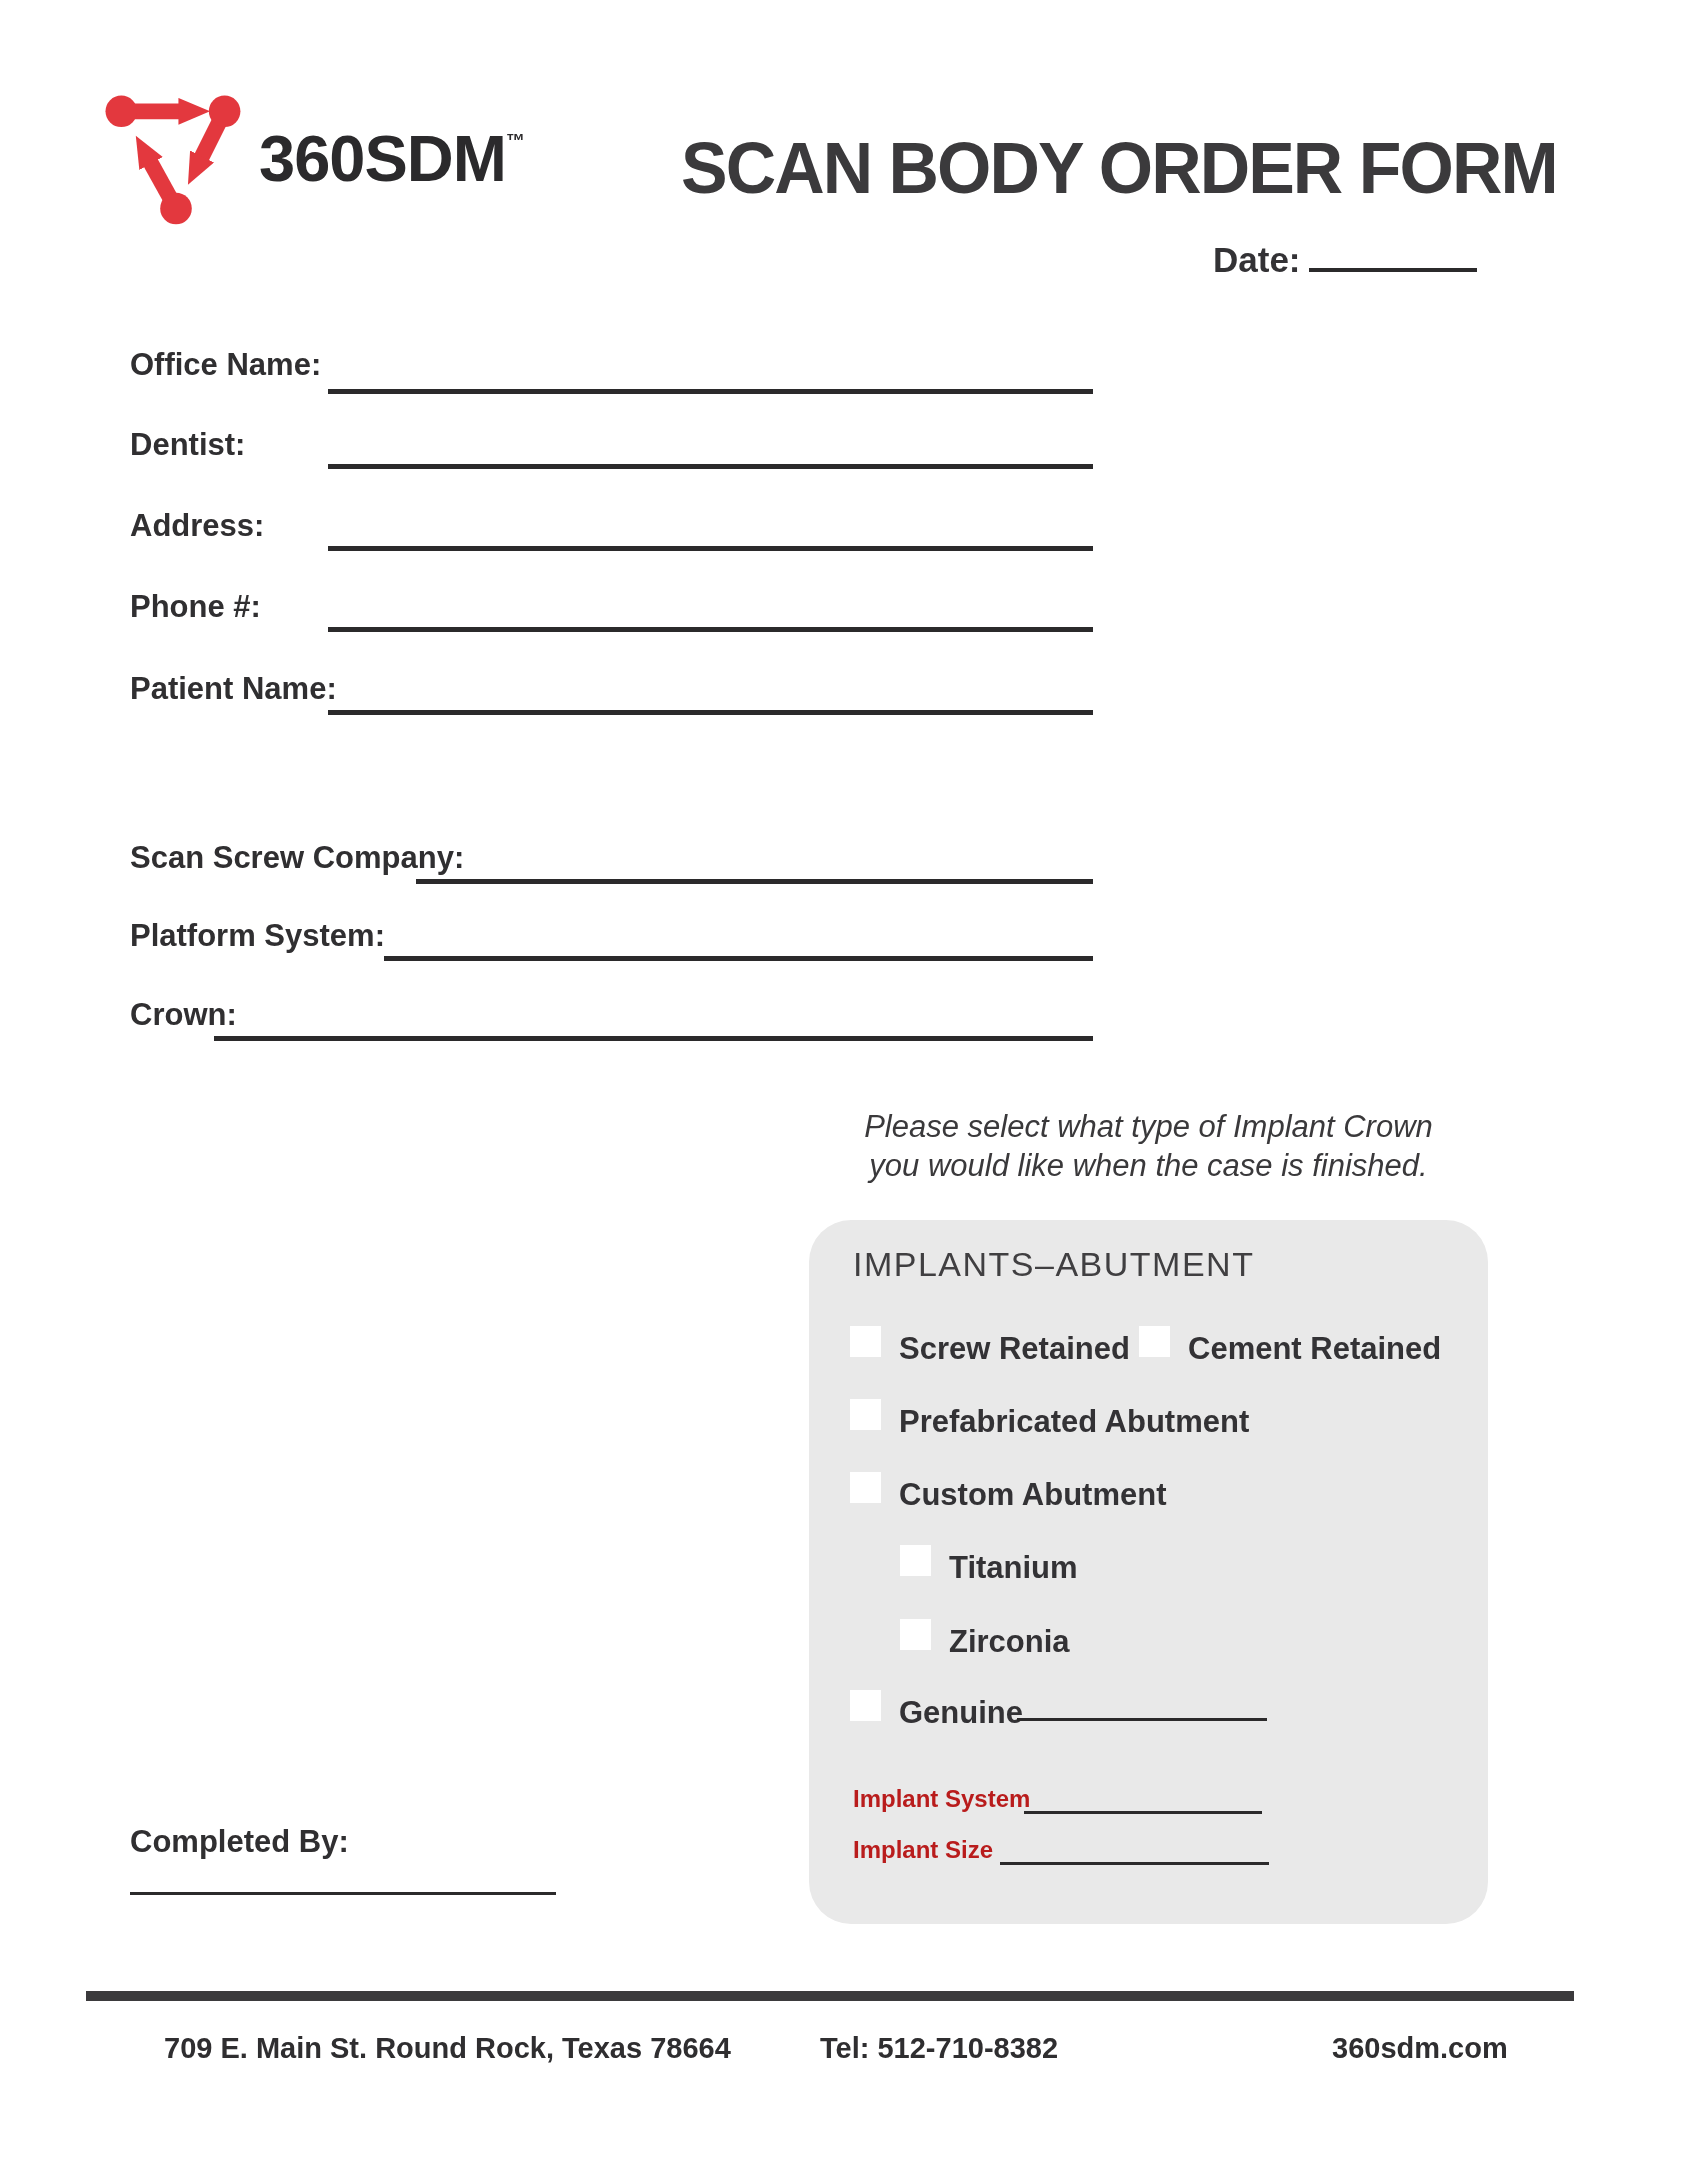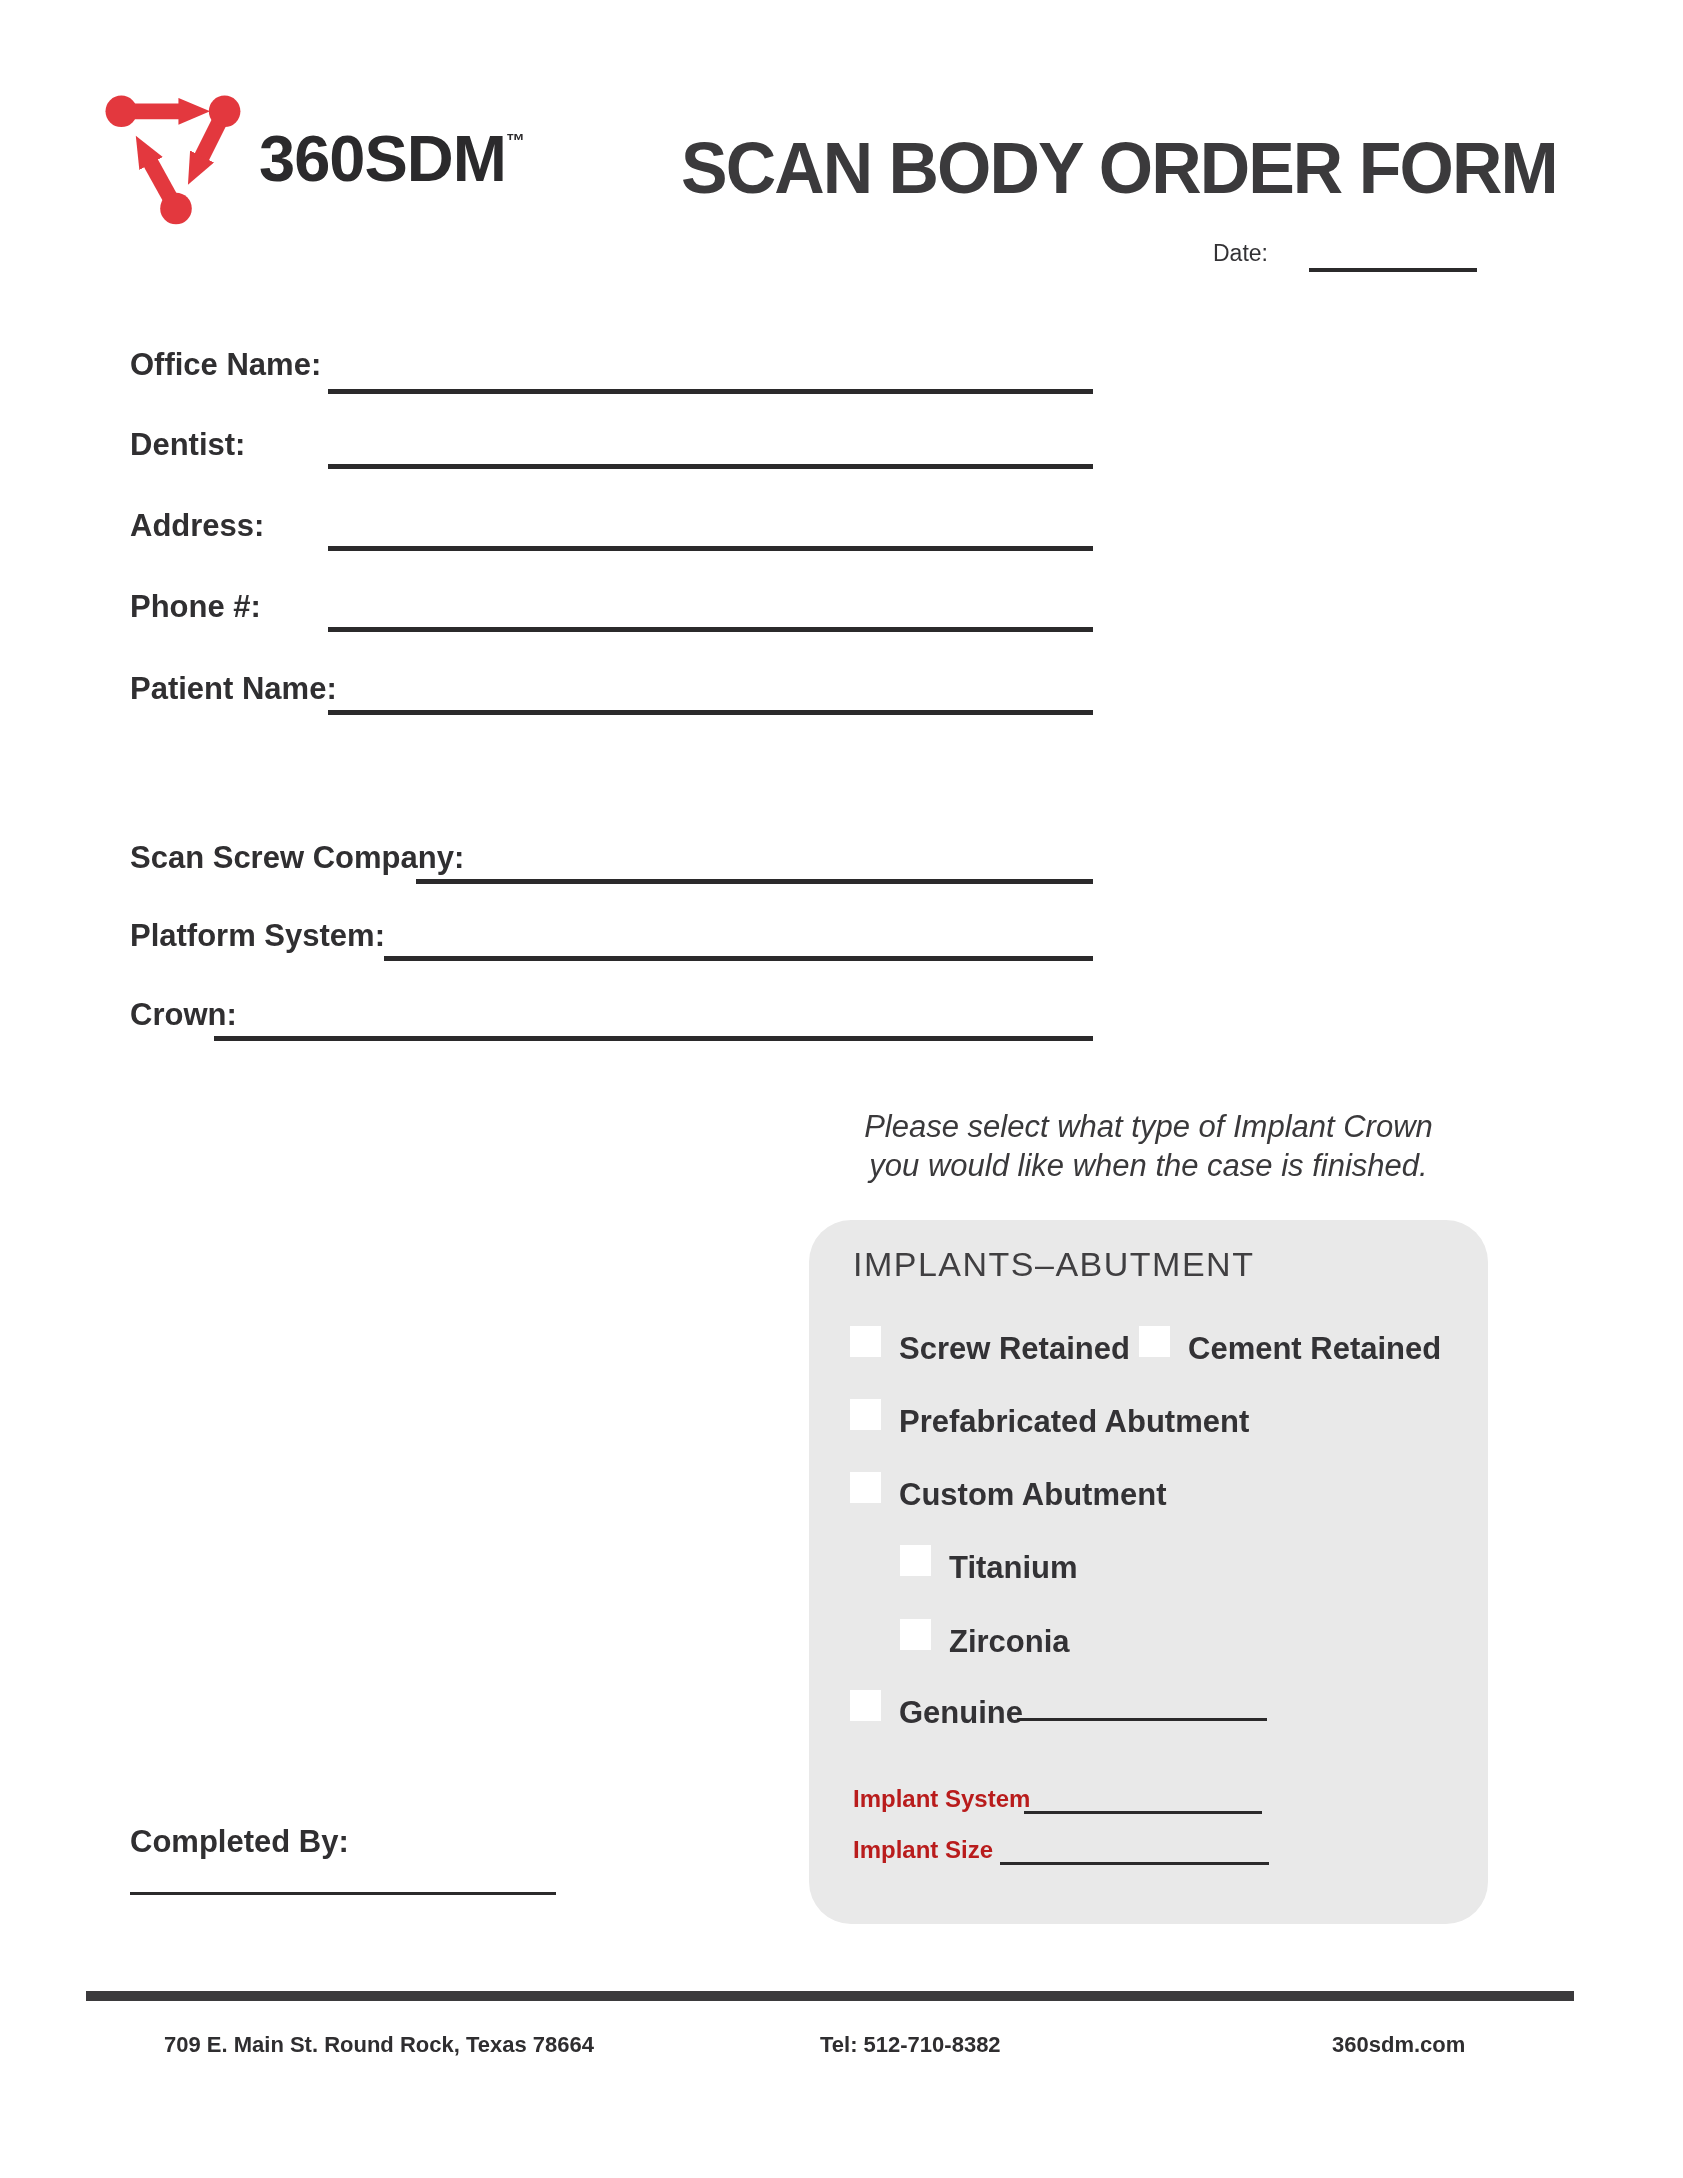--- a/index.html
+++ b/index.html
@@ -21,21 +21,21 @@
   }
   .logo-360 { font-weight: 600; }
   .logo-sdm { font-weight: 800; }
   .logo-tm { font-size: 19px; vertical-align: 34px; font-weight: 700; }
   .form-title {
     left: 681px; top: 127px; width: 871px;
     font-size: 72px; font-weight: 700; letter-spacing: -2px;
     color: #3b3a3c; white-space: nowrap;
     transform: scaleX(0.97); transform-origin: left center;
   }
-  .date-label { left: 1213px; top: 240px; font-size: 23px; font-weight: 400; color: #333235; }
+  .date-label { left: 1213px; top: 240px; font-size: 35px; font-weight: 700; color: #333235; }
   .rule { border-top: 5px solid #2b2a2b; height: 0; }
   .rule-thin { border-top: 4px solid #2b2a2b; height: 0; }
   .date-line { left: 1309px; top: 268px; width: 168px; }
 
   
   .field-label { font-size: 31px; font-weight: 600; color: #302f31; white-space: nowrap; }
 
   
   .note {
     left: 802px; top: 1107px; width: 693px; text-align: center;
@@ -56,21 +56,21 @@
   .checkbox { width: 31px; height: 31px; background: #ffffff; flex: 0 0 auto; }
   .opt-label { font-size: 31px; font-weight: 600; color: #333235; white-space: nowrap; margin-top: 16px; }
   .small-label { font-size: 24px; font-weight: 600; color: #b91c1c; white-space: nowrap; }
   .panel-line { border-top: 3px solid #2b2a2b; height: 0; }
 
   .completed-label { left: 130px; top: 1824px; }
   .completed-line { left: 130px; top: 1892px; width: 426px; border-top: 3px solid #2b2a2b; height: 0; }
 
   
   .footer-bar { left: 86px; top: 1991px; width: 1488px; height: 10px; background: #3b3a3c; }
-  .footer-text { top: 2032px; font-size: 22px; font-weight: 700; color: #2f2e30; white-space: nowrap; }
+  .footer-text { top: 2032px; font-size: 29px; font-weight: 700; color: #2f2e30; white-space: nowrap; }
 </style>
 </head>
 <body>
 
 <svg class="abs logo-svg" viewBox="0 0 130 120">
   <defs>
     <marker id="ah" markerWidth="30" markerHeight="26" refX="1" refY="11" orient="auto" markerUnits="userSpaceOnUse">
       <path d="M0,0 L26,11 L0,22 Z" fill="#e3383e"></path>
     </marker>
   </defs>

